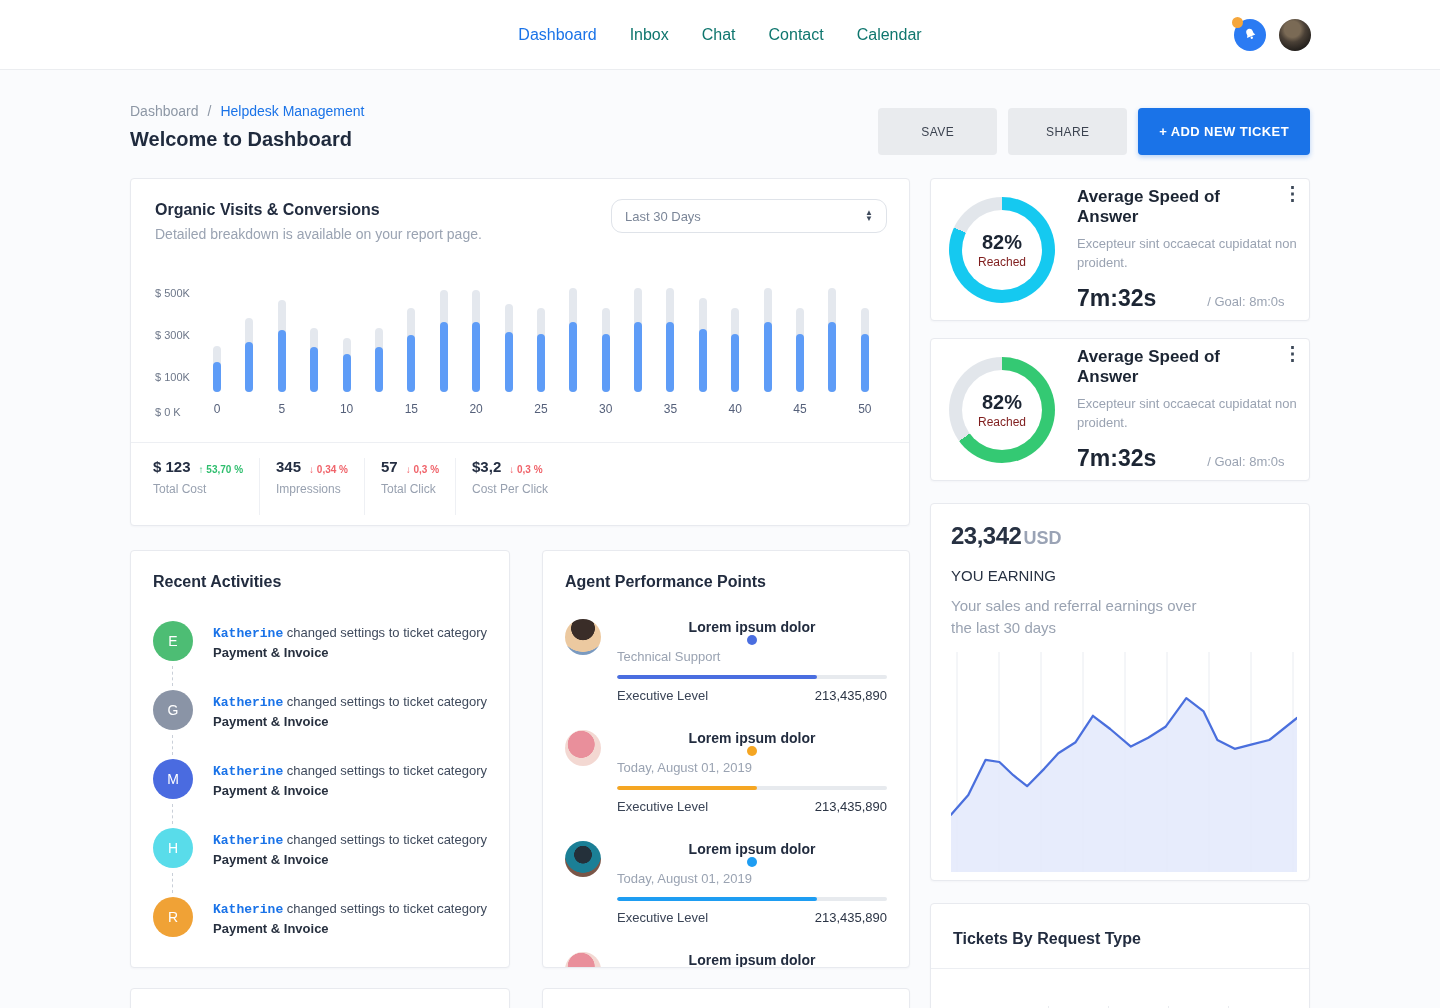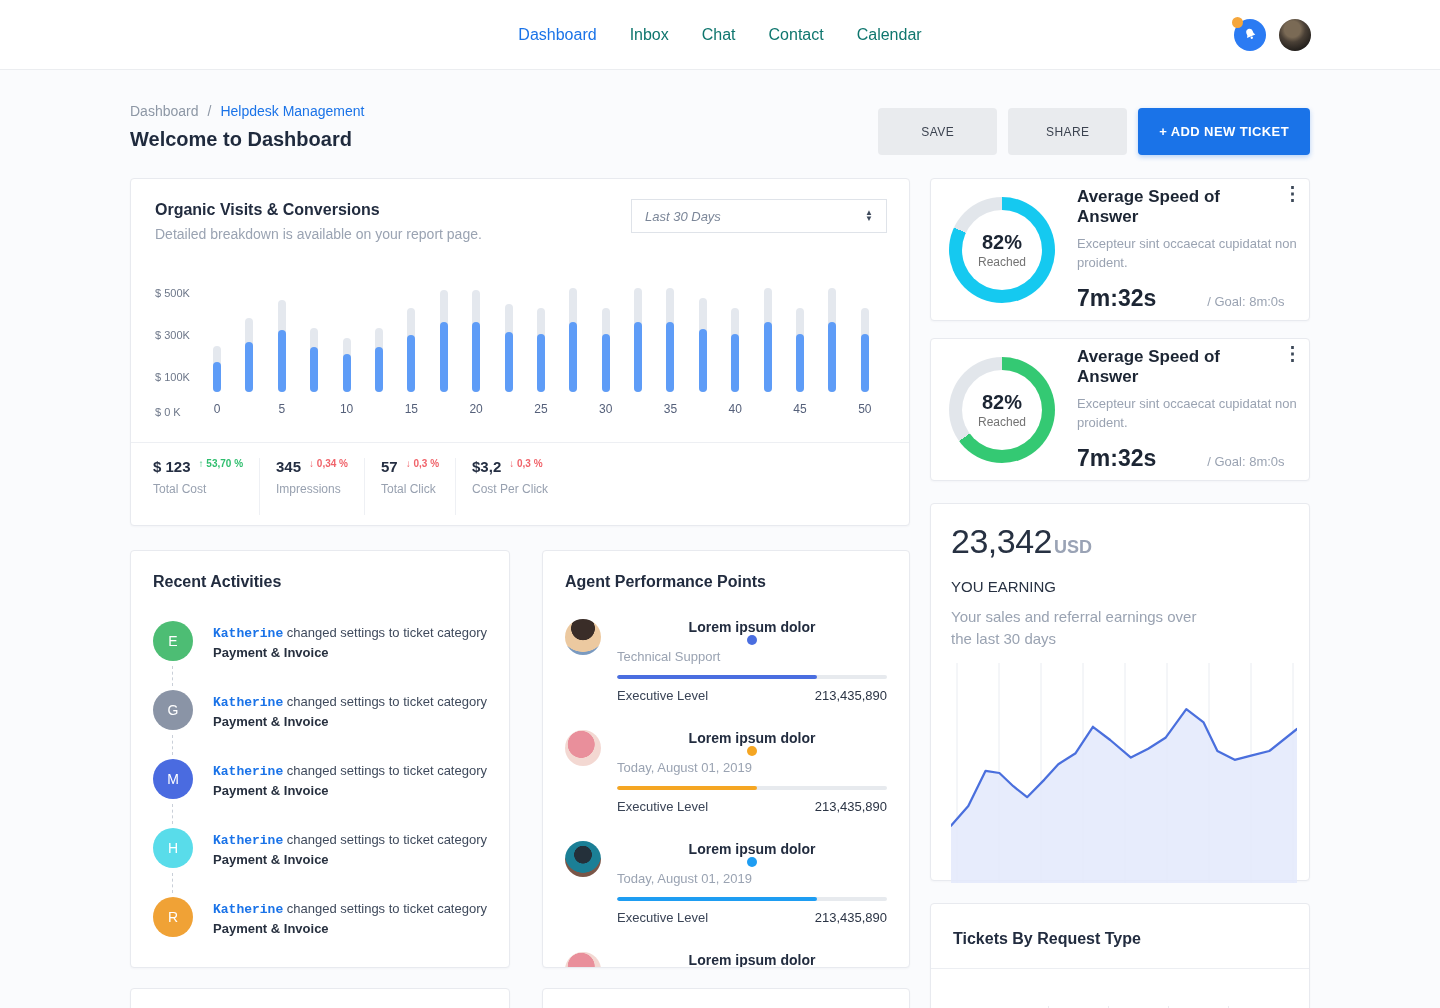--- a/index.html
+++ b/index.html
@@ -37,42 +37,42 @@
   .grid { margin:23px 130px 0; display:flex; gap:20px; }
   .col-left { width:780px; }
   .col-right { width:380px; }
   .card { background:#fff; border:1px solid #e8eaef; border-radius:4px;
     box-shadow:0 1px 2px rgba(25,39,70,.03); }
 
   
   .organic { height:348px; padding:22px 24px 0; position:relative; }
   .card-title { font-size:16px; font-weight:bold; color:#222c3f; }
   .card-sub { font-size:14px; color:#9aa3b2; margin-top:7px; }
-  .select { position:absolute; right:22px; top:20px; width:256px; height:34px;
-    border:1px solid #dfe3e9; border-radius:0; display:flex; align-items:center;
-    justify-content:space-between; padding:0 13px; cursor:pointer; background:#fff;font-style:italic; }
+  .select { position:absolute; right:22px; top:20px; width:276px; height:34px;
+    border:1px solid #dfe3e9; border-radius:11px; display:flex; align-items:center;
+    justify-content:space-between; padding:0 13px; cursor:pointer; background:#fff; }
   .select .sel-text { font-size:13px; color:#7b8698; }
   .sel-arrows { display:flex; flex-direction:column; line-height:6px; font-size:8px; color:#3f4a5c; }
 
   .bchart { position:relative; height:152px; margin-top:24px; }
   .ytick { position:absolute; left:0; font-size:11px; color:#6d7789; line-height:12px; }
   .bars { position:absolute; left:58px; right:16px; bottom:26px; display:flex;
     justify-content:space-between; align-items:flex-end; }
   .barwrap { position:relative; width:8px; display:flex; align-items:flex-end; }
   .bar-total { position:relative; width:8px; border-radius:4px; background:#e4e8ee; }
   .bar-fill { position:absolute; bottom:0; left:0; width:8px; border-radius:4px; }
   .xlab { position:absolute; top:calc(100% + 10px); left:50%; transform:translateX(-50%);
     font-size:12px; color:#55607a; }
 
   .stats-strip { margin:24px -24px 0; border-top:1px solid #edeff3; padding:15px 0 0 22px;
     display:flex; height:73px; }
   .stat { padding:0 16px; }
   .stat:first-child { padding-left:0; }
   .stat + .stat { border-left:1px solid #eef0f4; }
-  .stat-top { display:flex; align-items:flex-start; gap:8px; }
+  .stat-top { display:flex; align-items:flex-end; gap:8px; }
   .stat-value { font-size:15px; font-weight:bold; color:#242e42; }
   .stat-delta { font-size:10px; font-weight:bold; }
   .stat-delta.up { color:#2fbe6e; }
   .stat-delta.down { color:#f0636a; }
   .stat-label { font-size:12px; color:#98a1b0; margin-top:7px; }
 
   
   .row2 { margin-top:24px; display:grid; grid-template-columns:380px 368px; column-gap:32px; }
   .row2 .card { height:418px; padding:22px; overflow:hidden; }
 
@@ -103,33 +103,33 @@
   .row3 { margin-top:20px; display:grid; grid-template-columns:380px 368px; column-gap:32px; }
   .row3 .card { height:80px; border-radius:4px; }
 
   
   .speed-card { height:143px; display:flex; align-items:center; padding:0 20px 0 18px; position:relative; }
   .speed-card.first { margin-bottom:17px; }
   .ring { width:106px; height:106px; border-radius:50%; position:relative; flex:none; }
   .ring-inner { position:absolute; inset:13px; background:#fff; border-radius:50%;
     display:flex; flex-direction:column; align-items:center; justify-content:center; }
   .ring-pct { font-size:20px; font-weight:bold; color:#1c2533; }
-  .ring-reached { font-size:12px; color:#737373; margin-top:1px; }
+  .ring-reached { font-size:12px; color:#7f1d1d; margin-top:1px; }
   .speed-body { margin-left:22px; flex:1; }
   .speed-title-row { display:flex; justify-content:space-between; align-items:flex-start; }
   .speed-title { font-size:17px; font-weight:bold; color:#1c2533; }
   .kebab { font-size:19px; color:#3c4858; line-height:14px; cursor:pointer; font-weight:bold; }
   .speed-desc { font-size:13px; color:#9aa3b2; margin-top:8px; line-height:1.45; width:225px; }
   .speed-time-row { margin-top:12px; display:flex; align-items:baseline; gap:7px; }
   .speed-time { font-size:23px; font-weight:bold; color:#1c2533; }
   .speed-goal { font-size:13px; color:#9aa3b2;margin-left:44px; }
 
   .earn-card { height:378px; margin-bottom:22px; padding:18px 14px 16px 20px; }
   .earn-amt-row { display:flex; align-items:baseline; }
-  .earn-amount { font-size:34px; font-weight:normal; color:#273142; letter-spacing:-0.5px; }
+  .earn-amount { font-size:24px; font-weight:bold; color:#273142; letter-spacing:-0.5px; }
   .earn-cur { font-size:18px; font-weight:bold; color:#9aa3b5; margin-left:2px; }
   .earn-label { font-size:15px; color:#273142; margin-top:17px; }
   .earn-desc { font-size:15px; color:#9aa3b2; margin-top:11px; line-height:1.45; width:265px; }
   .earn-chart { margin-top:13px; width:346px; height:220px; display:block; }
 
   .tickets-card { height:170px; }
   .tickets-head { padding:26px 22px 20px; border-bottom:1px solid #eceef2; }
   .tstub { position:relative; height:115px; }
   .tick { position:absolute; top:37px; height:60px; width:1px; background:#e8ebef; }
 </style>

